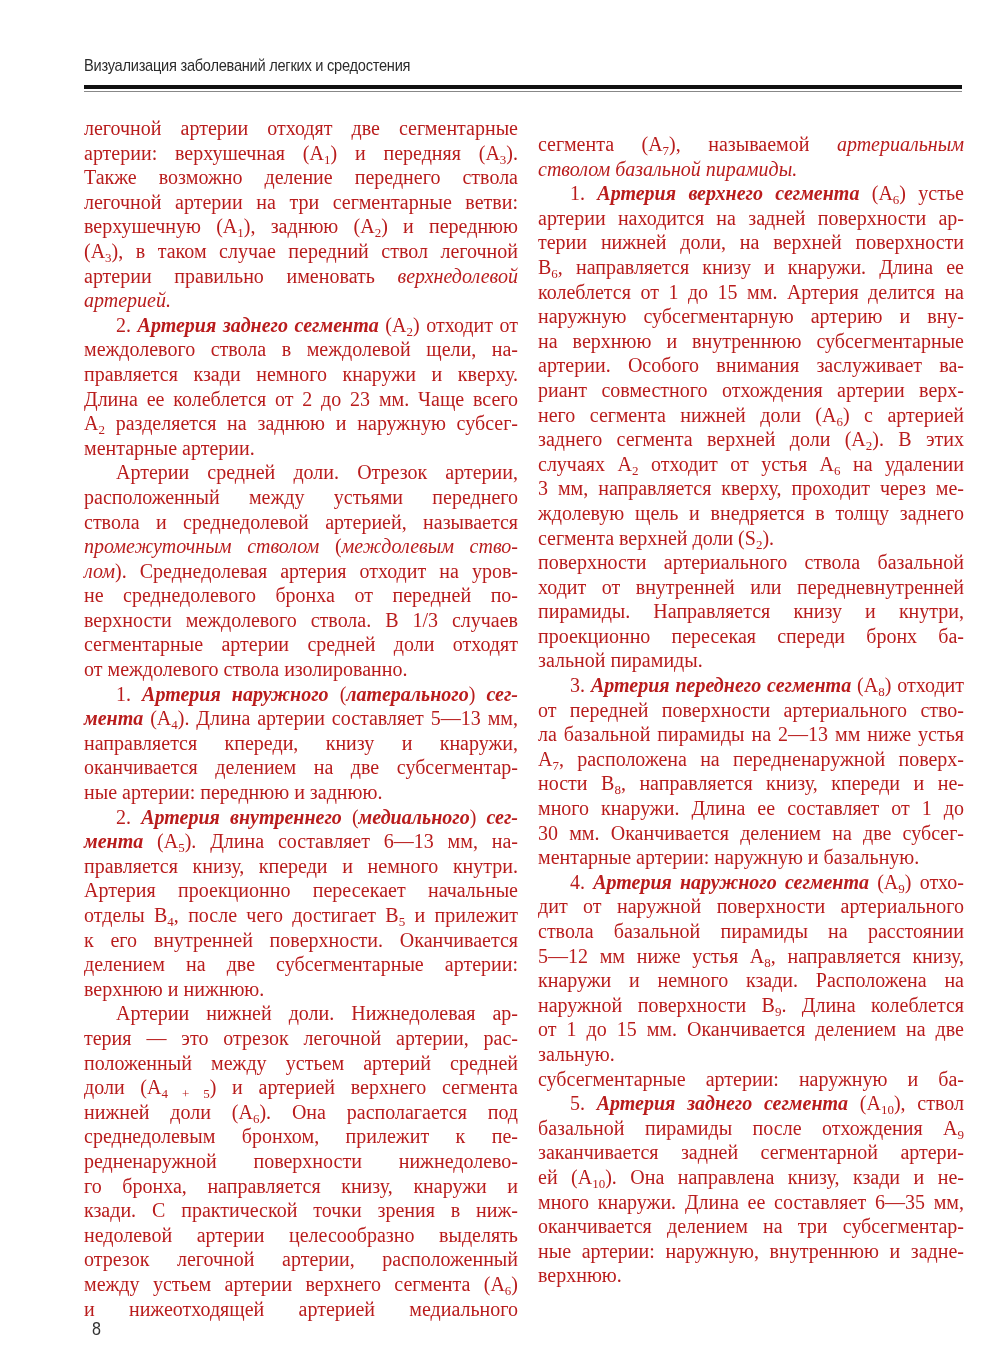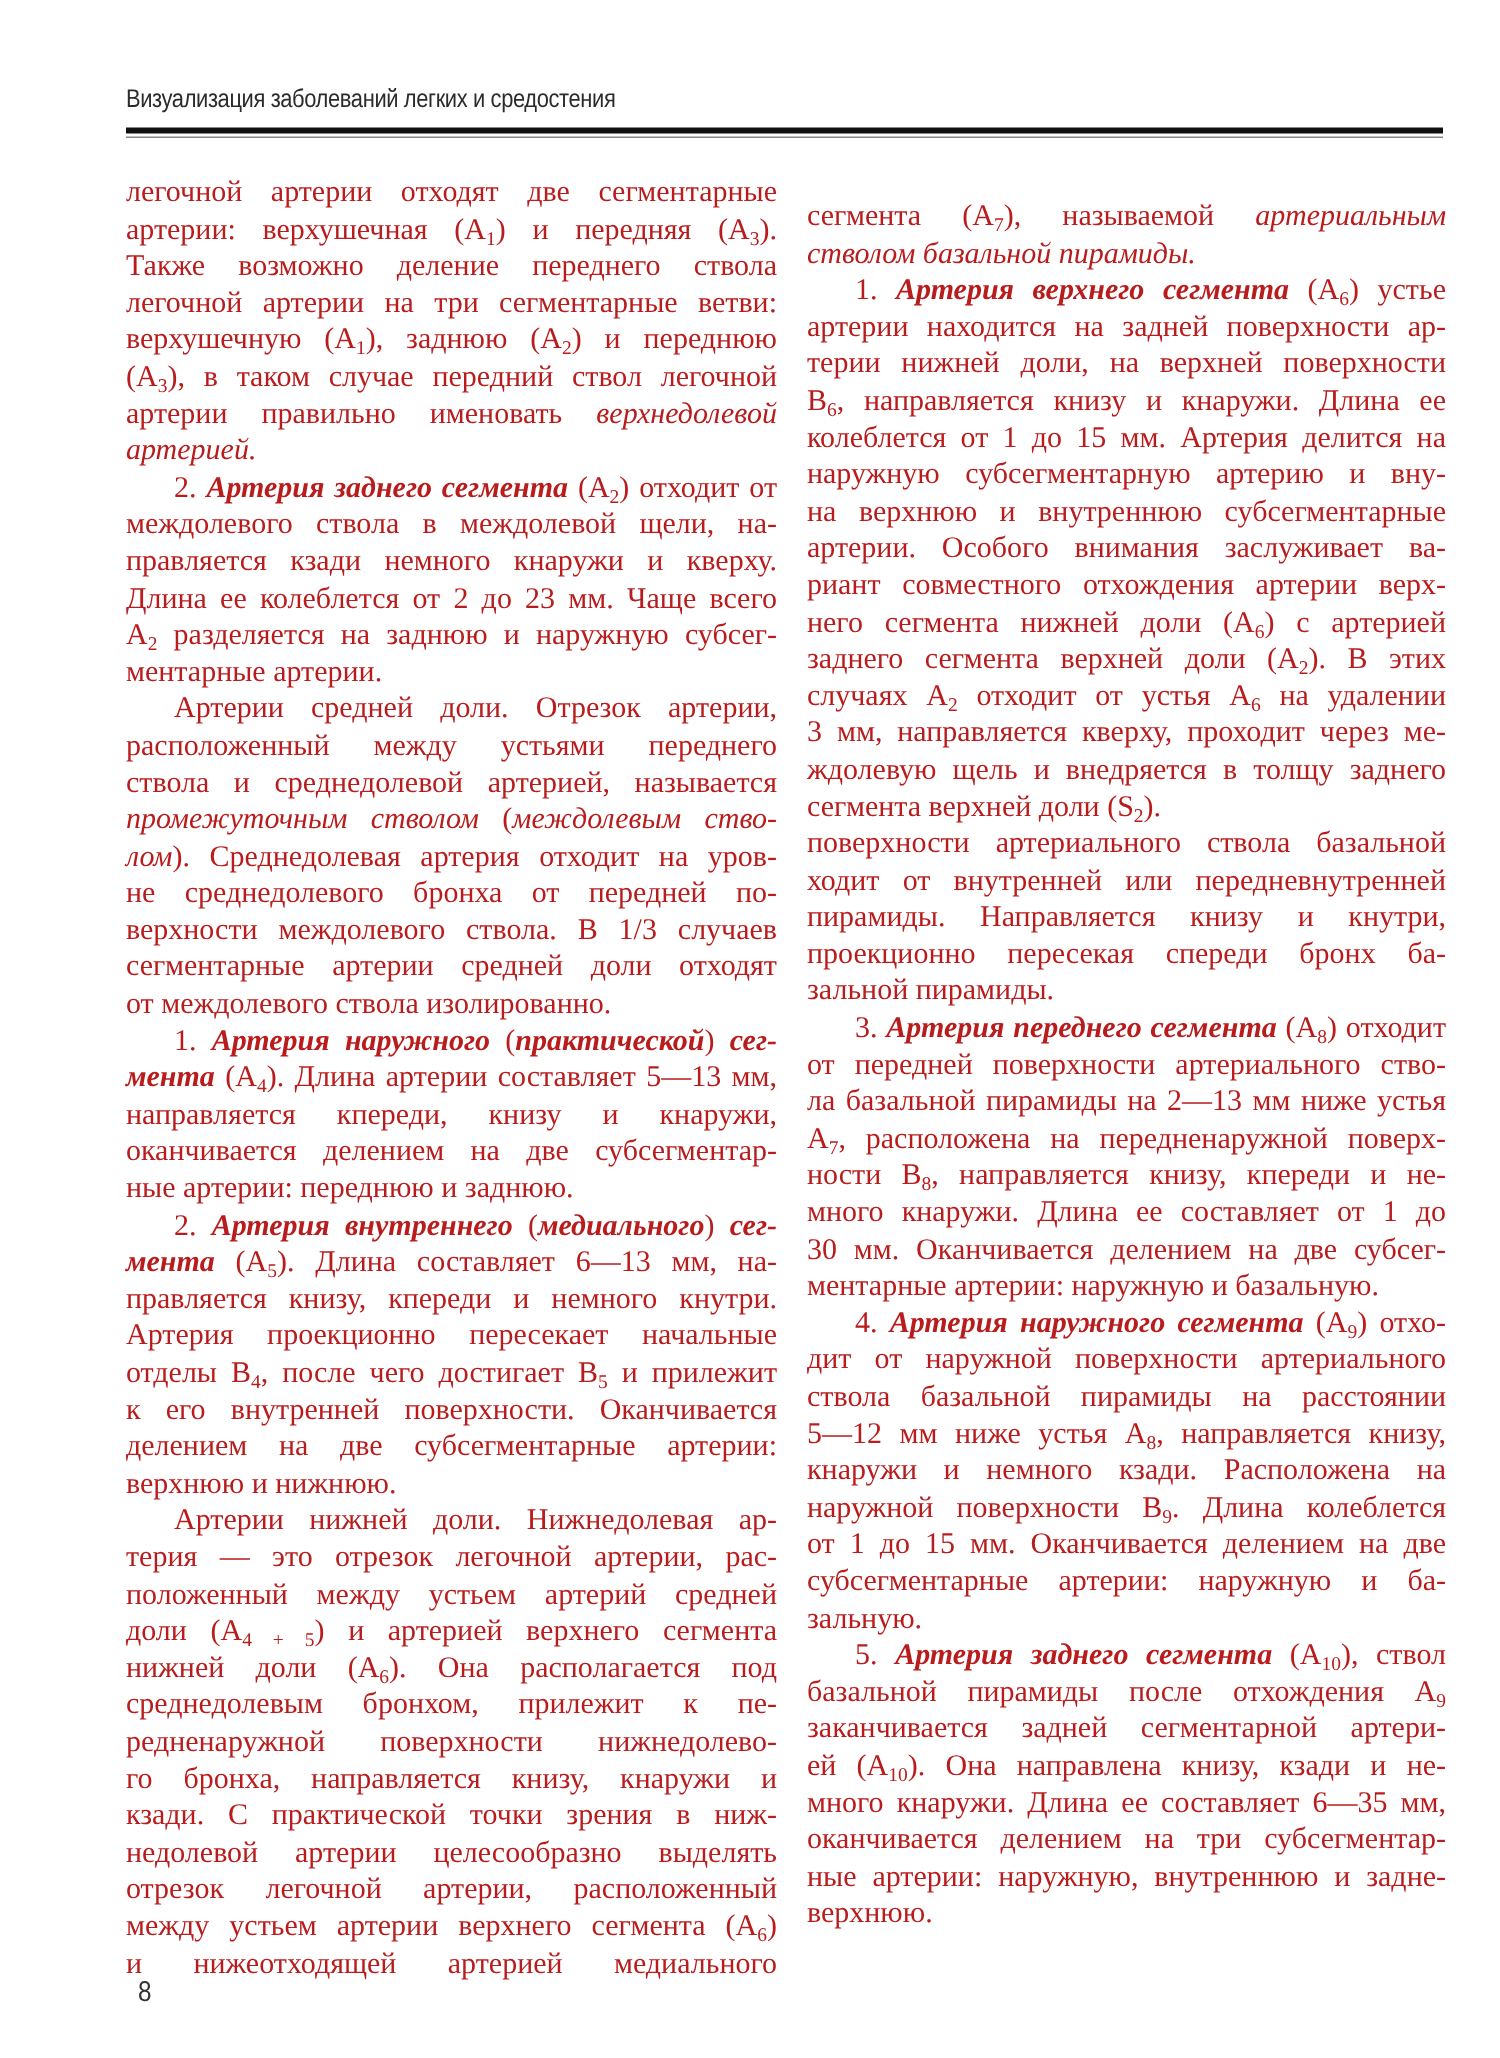--- a/index.html
+++ b/index.html
@@ -47,21 +47,21 @@
   <span class="line indent"><span class="b">Артерии средней доли.</span><span> Отрезок артерии,</span></span>
   <span class="line">расположенный между устьями переднего</span>
   <span class="line">ствола и среднедолевой артерией, называется</span>
   <span class="line"><span class="it">промежуточным стволом</span><span> (</span><span class="it">междолевым ство-</span></span>
   <span class="line"><span class="it">лом</span><span>). Среднедолевая артерия отходит на уров-</span></span>
   <span class="line">не среднедолевого бронха от передней по-</span>
   <span class="line">верхности междолевого ствола. В 1/3 случаев</span>
   <span class="line">сегментарные артерии средней доли отходят</span>
   <span class="line last">от междолевого ствола изолированно.</span>
 
-  <span class="line indent"><span>1. </span><span class="bi">Артерия наружного</span><span class="b"> (</span><span class="bi">практической</span><span class="b">) </span><span class="bi">сег-</span></span>
+  <span class="line indent"><span>1. </span><span class="bi">Артерия наружного</span><span class="b"> (</span><span class="bi">латерального</span><span class="b">) </span><span class="bi">сег-</span></span>
   <span class="line"><span class="bi">мента </span><span class="b"><span>(A</span><sub>4</sub><span>).</span></span><span> Длина артерии составляет 5—13 мм,</span></span>
   <span class="line">направляется кпереди, книзу и кнаружи,</span>
   <span class="line">оканчивается делением на две субсегментар-</span>
   <span class="line last">ные артерии: переднюю и заднюю.</span>
 
   <span class="line indent"><span>2. </span><span class="bi">Артерия внутреннего</span><span class="b"> (</span><span class="bi">медиального</span><span class="b">) </span><span class="bi">сег-</span></span>
   <span class="line"><span class="bi">мента </span><span class="b"><span>(A</span><sub>5</sub><span>).</span></span><span> Длина составляет 6—13 мм, на-</span></span>
   <span class="line">правляется книзу, кпереди и немного кнутри.</span>
   <span class="line">Артерия проекционно пересекает начальные</span>
   <span class="line">отделы B<sub>4</sub>, после чего достигает B<sub>5</sub> и прилежит</span>
@@ -119,22 +119,22 @@
   <span class="line">30 мм. Оканчивается делением на две субсег-</span>
   <span class="line last">ментарные артерии: наружную и базальную.</span>
 
   <span class="line indent"><span>4. </span><span class="bi">Артерия наружного сегмента </span><span class="b"><span>(A</span><sub>9</sub><span>)</span></span><span> отхо-</span></span>
   <span class="line">дит от наружной поверхности артериального</span>
   <span class="line">ствола базальной пирамиды на расстоянии</span>
   <span class="line">5—12 мм ниже устья A<sub>8</sub>, направляется книзу,</span>
   <span class="line">кнаружи и немного кзади. Расположена на</span>
   <span class="line">наружной поверхности B<sub>9</sub>. Длина колеблется</span>
   <span class="line">от 1 до 15 мм. Оканчивается делением на две</span>
+  <span class="line last">зальную.</span>
   <span class="line">субсегментарные артерии: наружную и ба-</span>
-  <span class="line last">зальную.</span>
 
   <span class="line indent"><span>5. </span><span class="bi">Артерия заднего сегмента </span><span class="b"><span>(A</span><sub>10</sub><span>),</span></span><span> ствол</span></span>
   <span class="line">базальной пирамиды после отхождения A<sub>9</sub></span>
   <span class="line">заканчивается задней сегментарной артери-</span>
   <span class="line">ей (A<sub>10</sub>). Она направлена книзу, кзади и не-</span>
   <span class="line">много кнаружи. Длина ее составляет 6—35 мм,</span>
   <span class="line">оканчивается делением на три субсегментар-</span>
   <span class="line">ные артерии: наружную, внутреннюю и задне-</span>
   <span class="line last">верхнюю.</span>
 </div>

